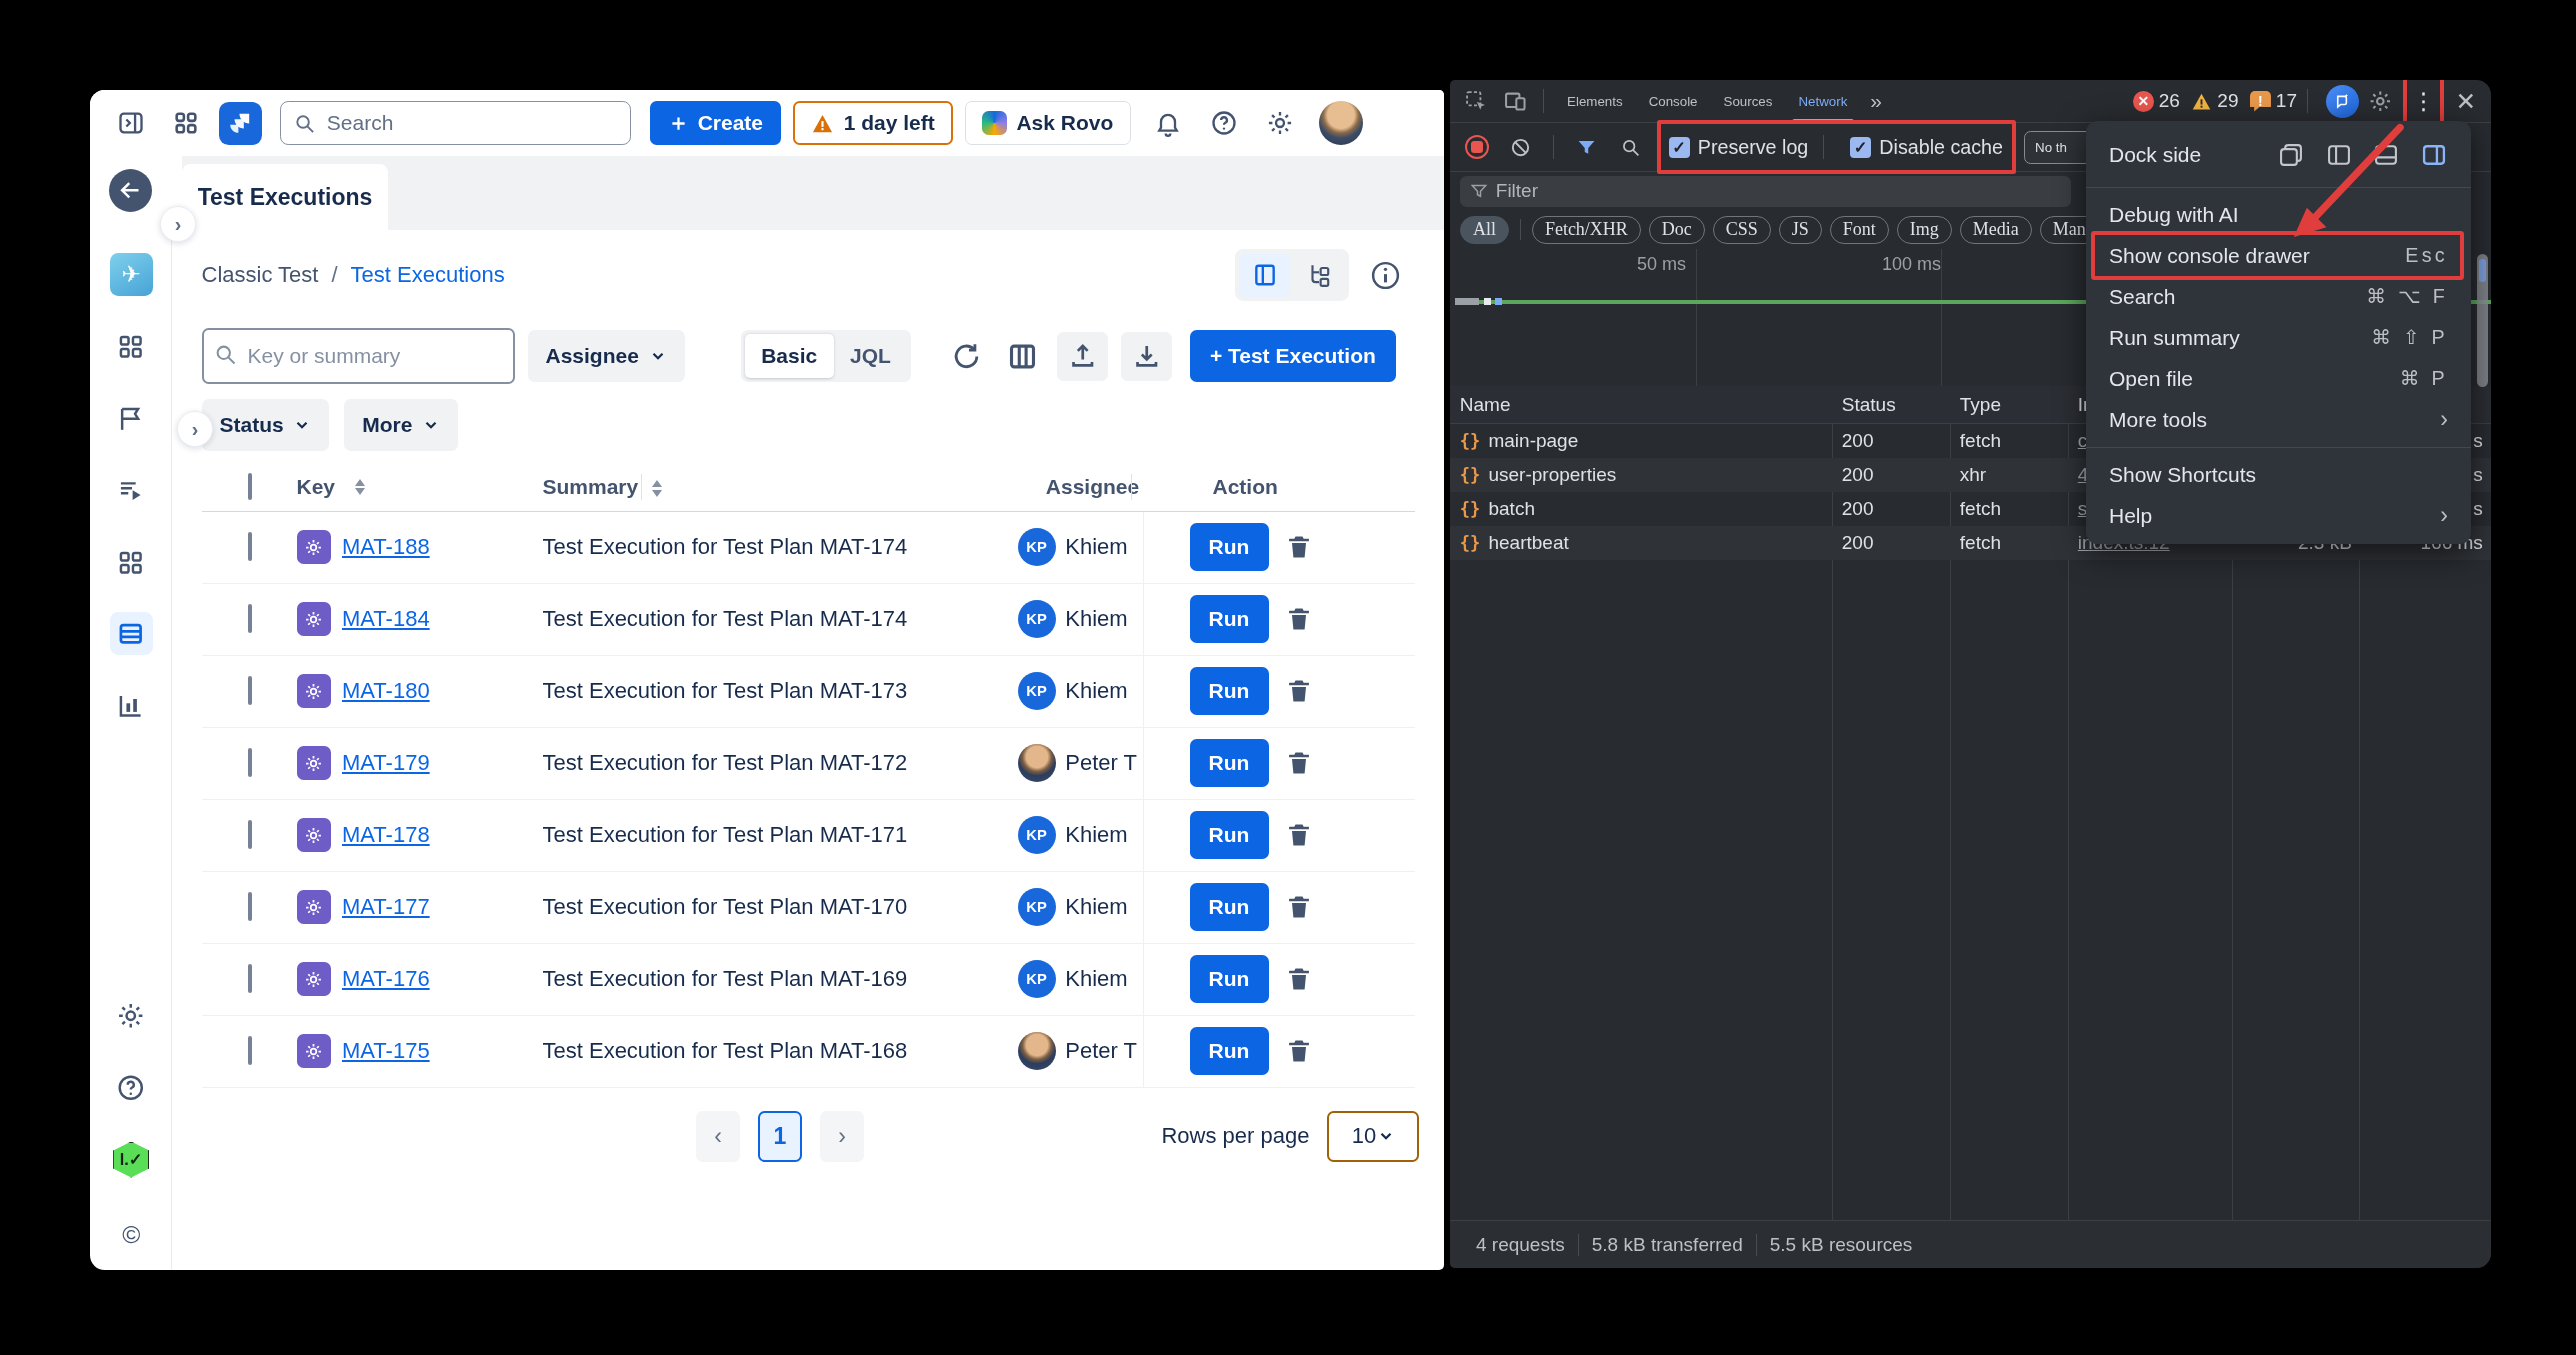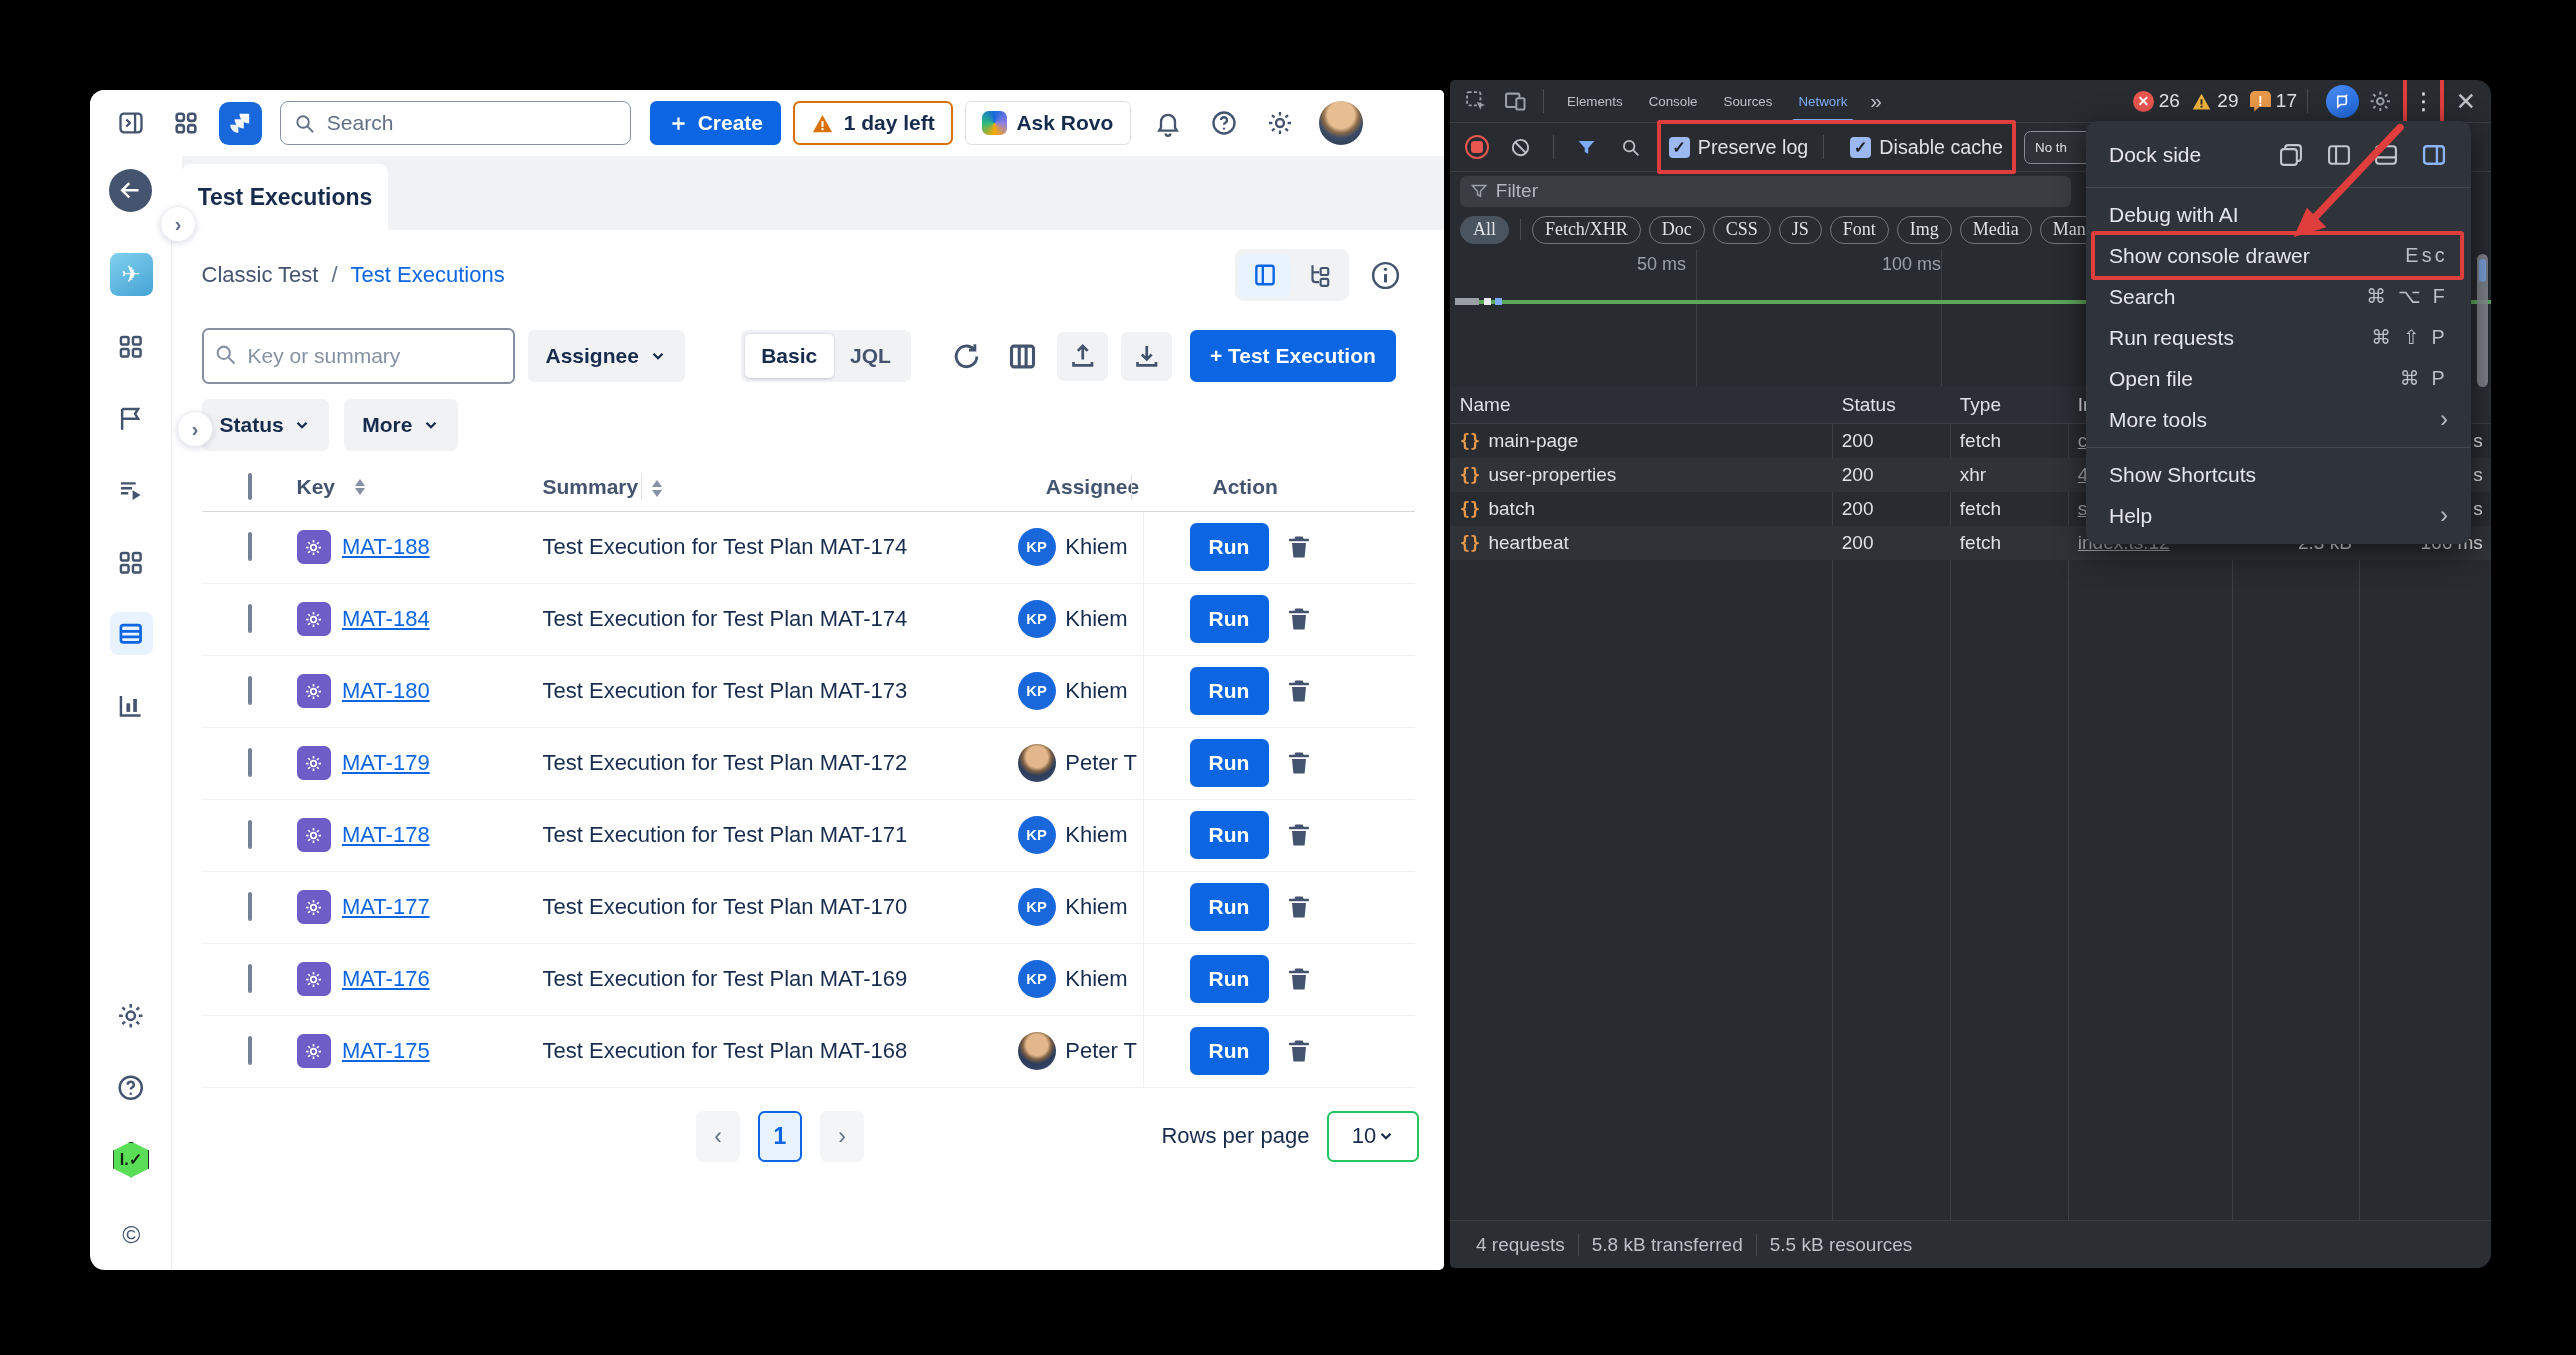--- a/index.html
+++ b/index.html
@@ -107,21 +107,21 @@
   .av.photo { background:radial-gradient(circle at 50% 34%, #e3b68c 0 34%, #7d5f42 46%, #2e3d5c 60%, #344a75 100%); }
   .btn-run { width:79px; height:48px; background:#0C66E4; color:#fff; border-radius:6.6px; font-size:21px; font-weight:700; }
   .trash { color:#44546F; }
 
   .jr-pager { margin-top:23px; position:relative; height:57px; width:1272px; }
   .pg-group { position:absolute; left:524px; display:flex; gap:18px; }
   .pg-btn { width:44px; height:51px; background:#F4F5F7; border-radius:6.6px; color:#626F86;
     font-size:23px; display:flex; align-items:center; justify-content:center; }
   .pg-btn.cur { background:#E9F2FF; border:2px solid #0C66E4; color:#0C66E4; font-weight:600; }
   .pg-rows { position:absolute; right:24.6px; top:0; display:flex; align-items:center; gap:18px; font-size:22px; color:#172B4D; }
-  .pg-select { width:92px; height:51px; border:2px solid #22c55e; border-radius:6.6px; display:flex;
+  .pg-select { width:92px; height:51px; border:2px solid #a16207; border-radius:6.6px; display:flex;
     align-items:center; justify-content:center; gap:1px; font-size:22px; color:#172B4D; }
 
   
   .dt { position:absolute; left:1450px; top:80px; width:1041px; height:1188px;
     background:#282B30; border-radius:4.9px 14.7px 14.7px 4.9px; overflow:hidden; color:#DFE1E5; }
   .dt-tabbar { height:43px; display:flex; align-items:center; padding:0 8.2px; gap:3.3px;
     border-bottom:0.8px solid #3C4043; font-size:19.7px; }
   .dt-ticon { width:36px; height:33px; color:#9AA0A6; }
   .vdiv { width:0.8px; height:24.6px; background:#494C50; margin:0 6.6px; }
   .dt-tab { padding:0 13px; height:43px; display:flex; align-items:center; color:#BDC1C6; position:relative; }
@@ -973,21 +973,21 @@
           </div>
           <div class="m-item hl">
             <span>Show console drawer</span>
             <span class="m-short">Esc</span>
           </div>
           <div class="m-item">
             <span>Search</span>
             <span class="m-short">⌘ ⌥ F</span>
           </div>
           <div class="m-item">
-            <span>Run requests</span>
+            <span>Run summary</span>
             <span class="m-short">⌘ ⇧ P</span>
           </div>
           <div class="m-item">
             <span>Open file</span>
             <span class="m-short">⌘ P</span>
           </div>
           <div class="m-item">
             <span>More tools</span>
             <span class="m-sub">›</span>
           </div>

